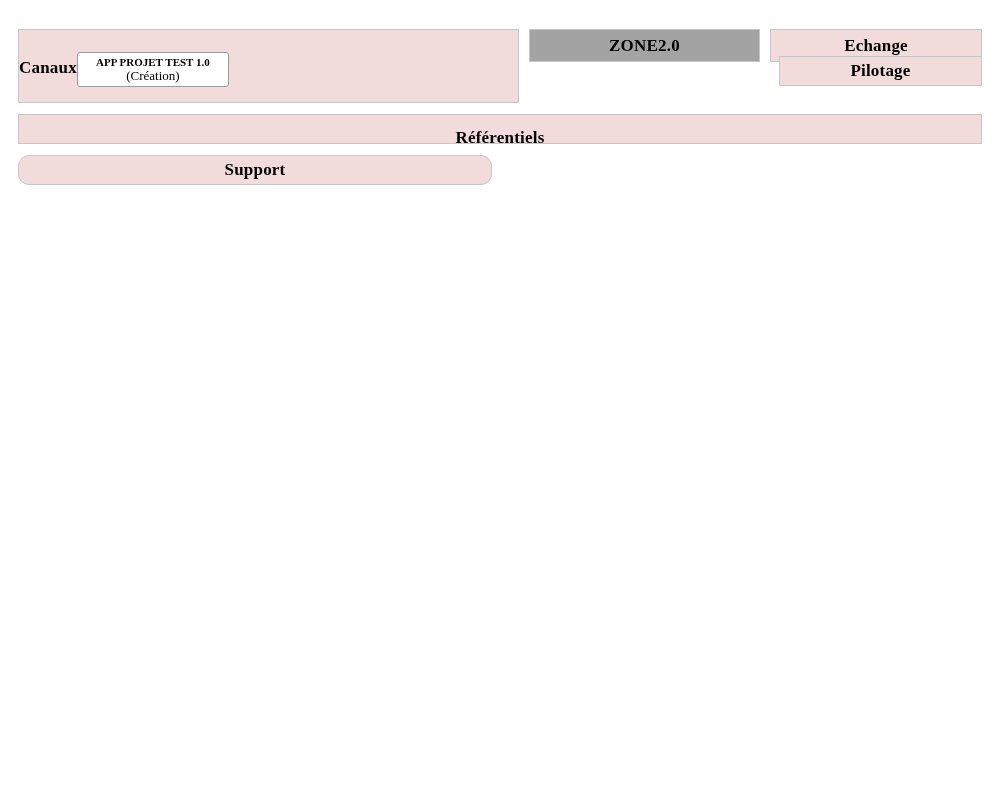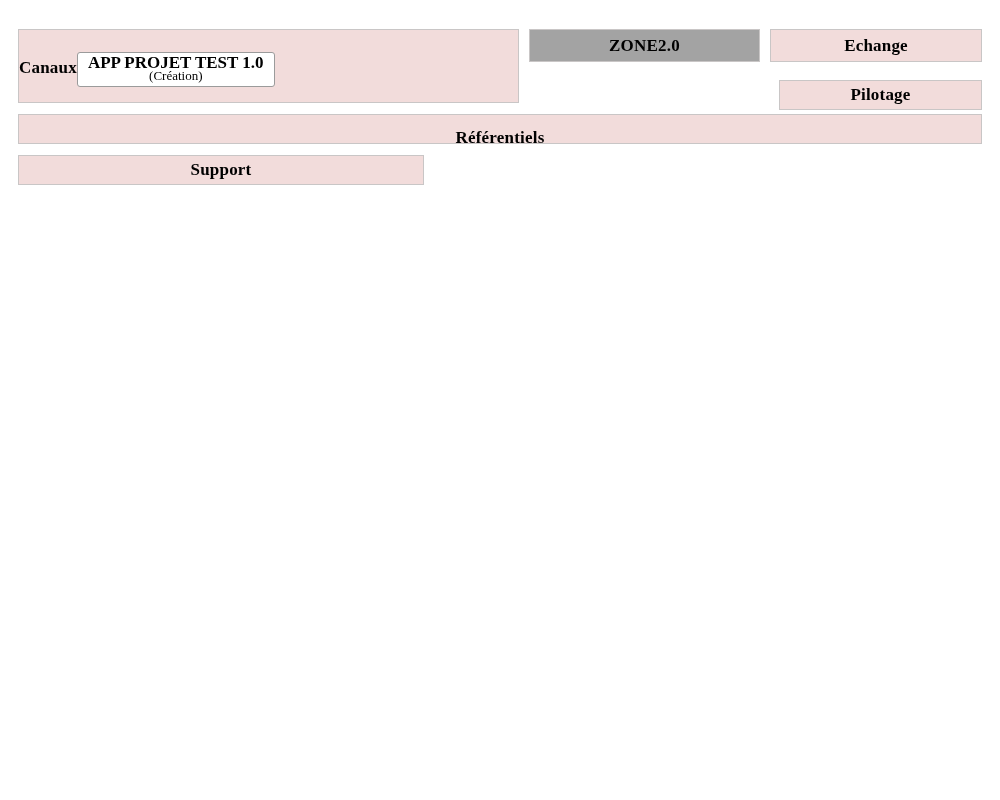--- a/index.html
+++ b/index.html
@@ -53,42 +53,42 @@
     box-sizing: border-box;
     background: #ffffff;
     border: 1px solid #9b9b9b;
     border-radius: 3px;
     padding: 3px 10px 4px 10px;
     margin-top: 2px;
     text-align: center;
     min-width: 152px;
   }
   .app-name {
-    font-size: 17px;
+    font-size: 11px;
     font-weight: bold;
     color: #000000;
     line-height: 13px;
     white-space: nowrap;
   }
   .app-state {
     font-size: 13px;
     font-weight: normal;
     color: #000000;
     line-height: 13px;
     white-space: nowrap;
   }
 
   
   #zone-canaux       { left: 18px;  top: 29px;  width: 501px; height: 74px; }
   #zone-zone20       { left: 529px; top: 29px;  width: 231px; height: 33px; justify-content: center; padding-top: 0; }
   #zone-echange      { left: 770px; top: 29px;  width: 212px; height: 33px; justify-content: center; padding-top: 0; }
   #zone-transverse   { left: 529px; top: 72px;  width: 241px; height: 30px; justify-content: center; padding-top: 0; }
-  #zone-pilotage     { left: 779px; top: 80px;  width: 203px; height: 30px; justify-content: center; padding-top: 0; }
+  #zone-pilotage     { left: 779px; top: 56px;  width: 203px; height: 30px; justify-content: center; padding-top: 0; }
   #zone-referentiels { left: 18px;  top: 114px; width: 964px; height: 30px; justify-content: center; padding-top: 18px; }
-  #zone-support      { left: 18px;  top: 155px; width: 406px; height: 30px; justify-content: center; padding-top: 0; }
+  #zone-support      { left: 18px;  top: 155px; width: 474px; height: 30px; justify-content: center; padding-top: 0; border-radius: 11px; }
 </style>
 </head>
 <body>
 
 <div class="canvas">
 
   <div class="zone" id="zone-canaux">
     <div class="zone-title">Canaux</div>
     <div class="app-card">
       <div class="app-name">APP PROJET TEST 1.0</div>

